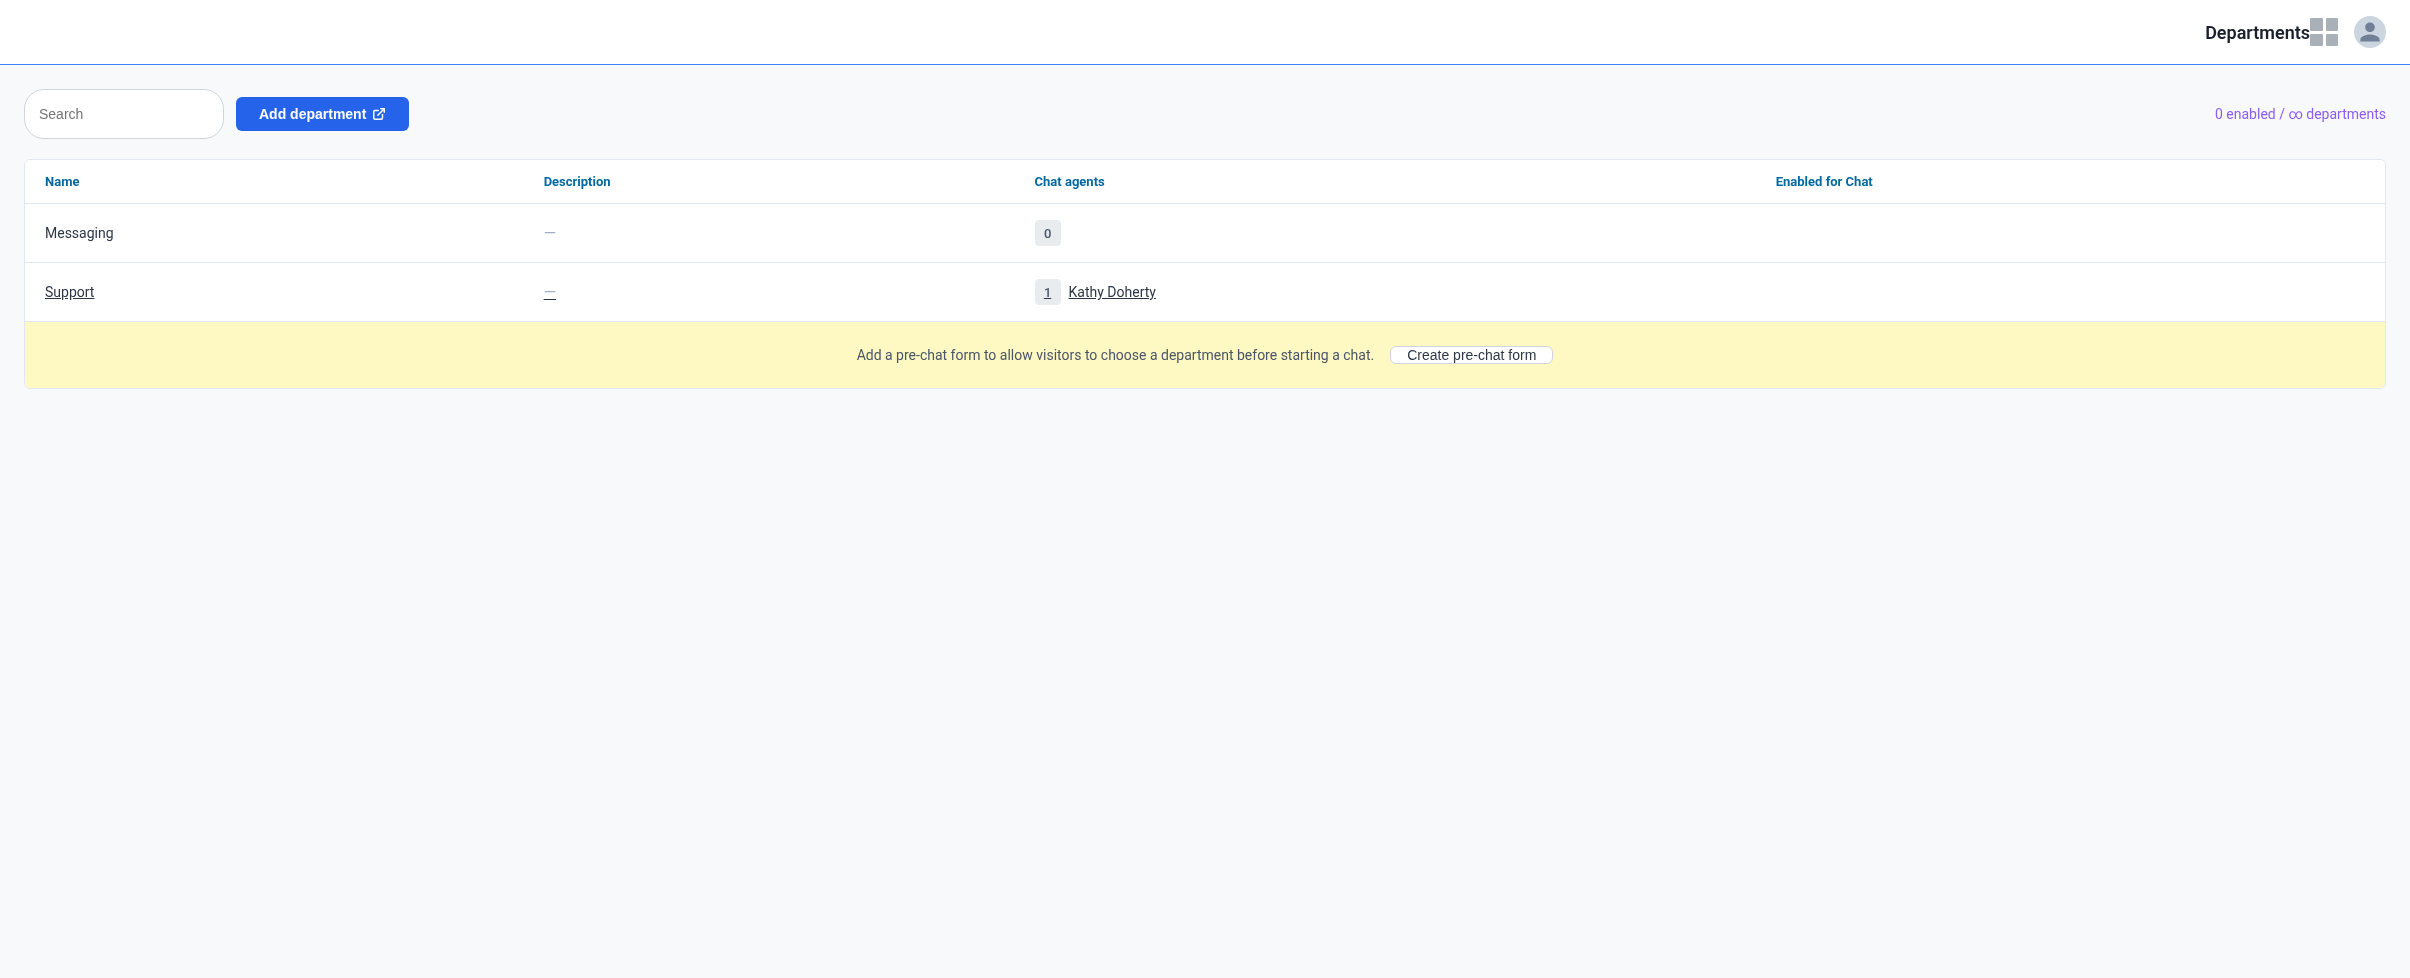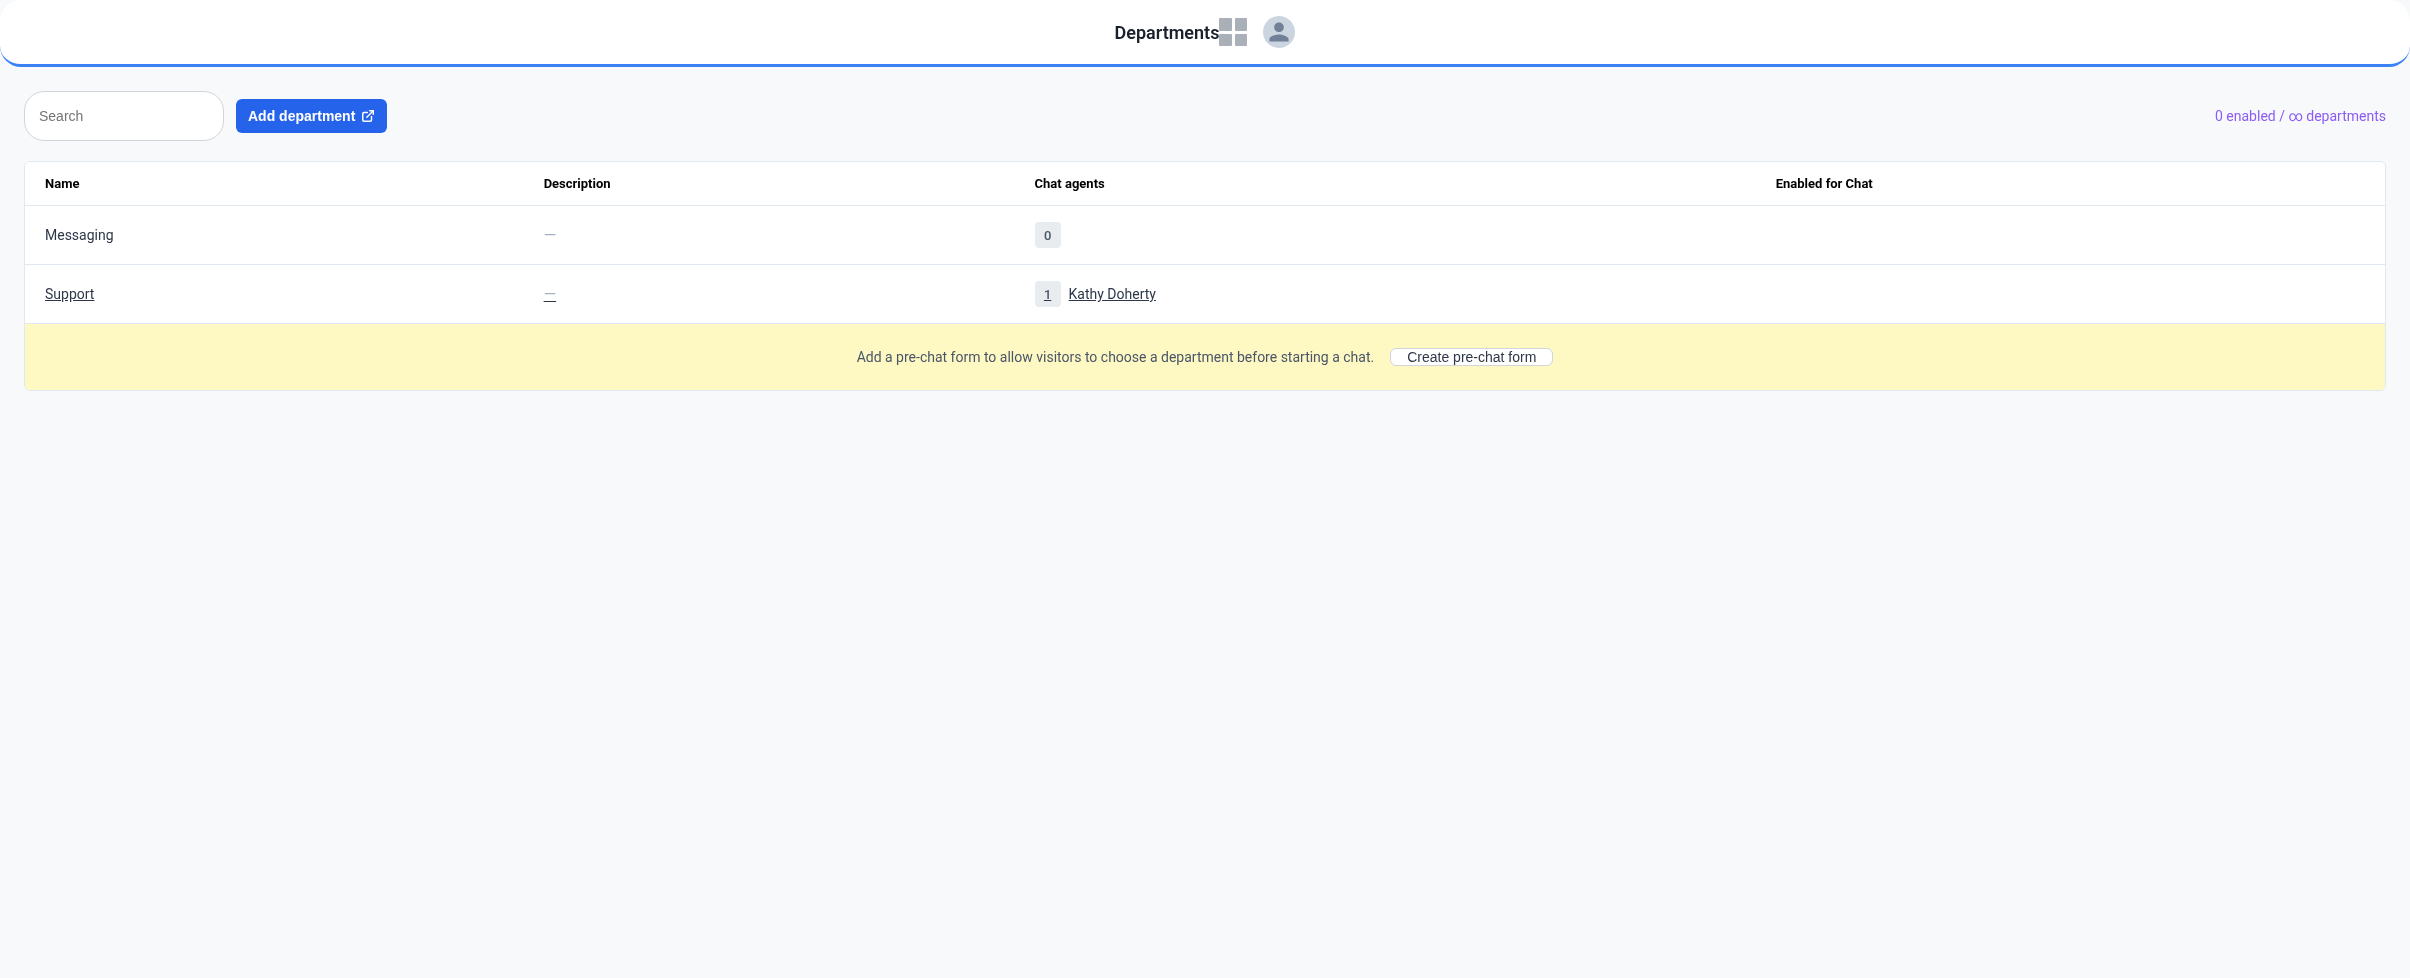--- a/index.html
+++ b/index.html
@@ -16,25 +16,24 @@
     }
 
     .page-wrapper {
       min-height: 978px;
       background: #f8f9fa;
     }
 
     .header {
       display: flex;
       align-items: center;
-      justify-content: center;
+      justify-content: flex-end;
       padding: 16px 24px;
       background: #fff;
-      border-bottom: 3px solid #3b82f6;
-      border-radius: 21px;
+      border-bottom: 1px solid #3b82f6;
     }
 
     .header-title {
       font-size: 18px;
       font-weight: 600;
       color: #1a202c;
     }
 
     .header-right {
       display: flex;
@@ -99,21 +98,21 @@
       font-size: 14px;
       color: #6b7280;
       background: #fff;
       outline: none;
     }
 
     .add-dept-btn {
       display: flex;
       align-items: center;
       gap: 6px;
-      padding: 9px 12px;
+      padding: 9px 23px;
       background: #2563eb;
       color: #fff;
       border: none;
       border-radius: 6px;
       font-size: 14px;
       font-weight: 600;
       cursor: pointer;
       white-space: nowrap;
     }
 
@@ -136,21 +135,21 @@
 
     .table thead tr {
       border-bottom: 1px solid #e2e8f0;
     }
 
     .table thead th {
       padding: 14px 20px;
       text-align: left;
       font-size: 13px;
       font-weight: 700;
-      color: #000000;
+      color: #0369a1;
       background: #fff;
     }
 
     .table tbody tr {
       border-bottom: 1px solid #e2e8f0;
     }
 
     .table tbody tr:last-child {
       border-bottom: none;
       text-decoration: underline;

